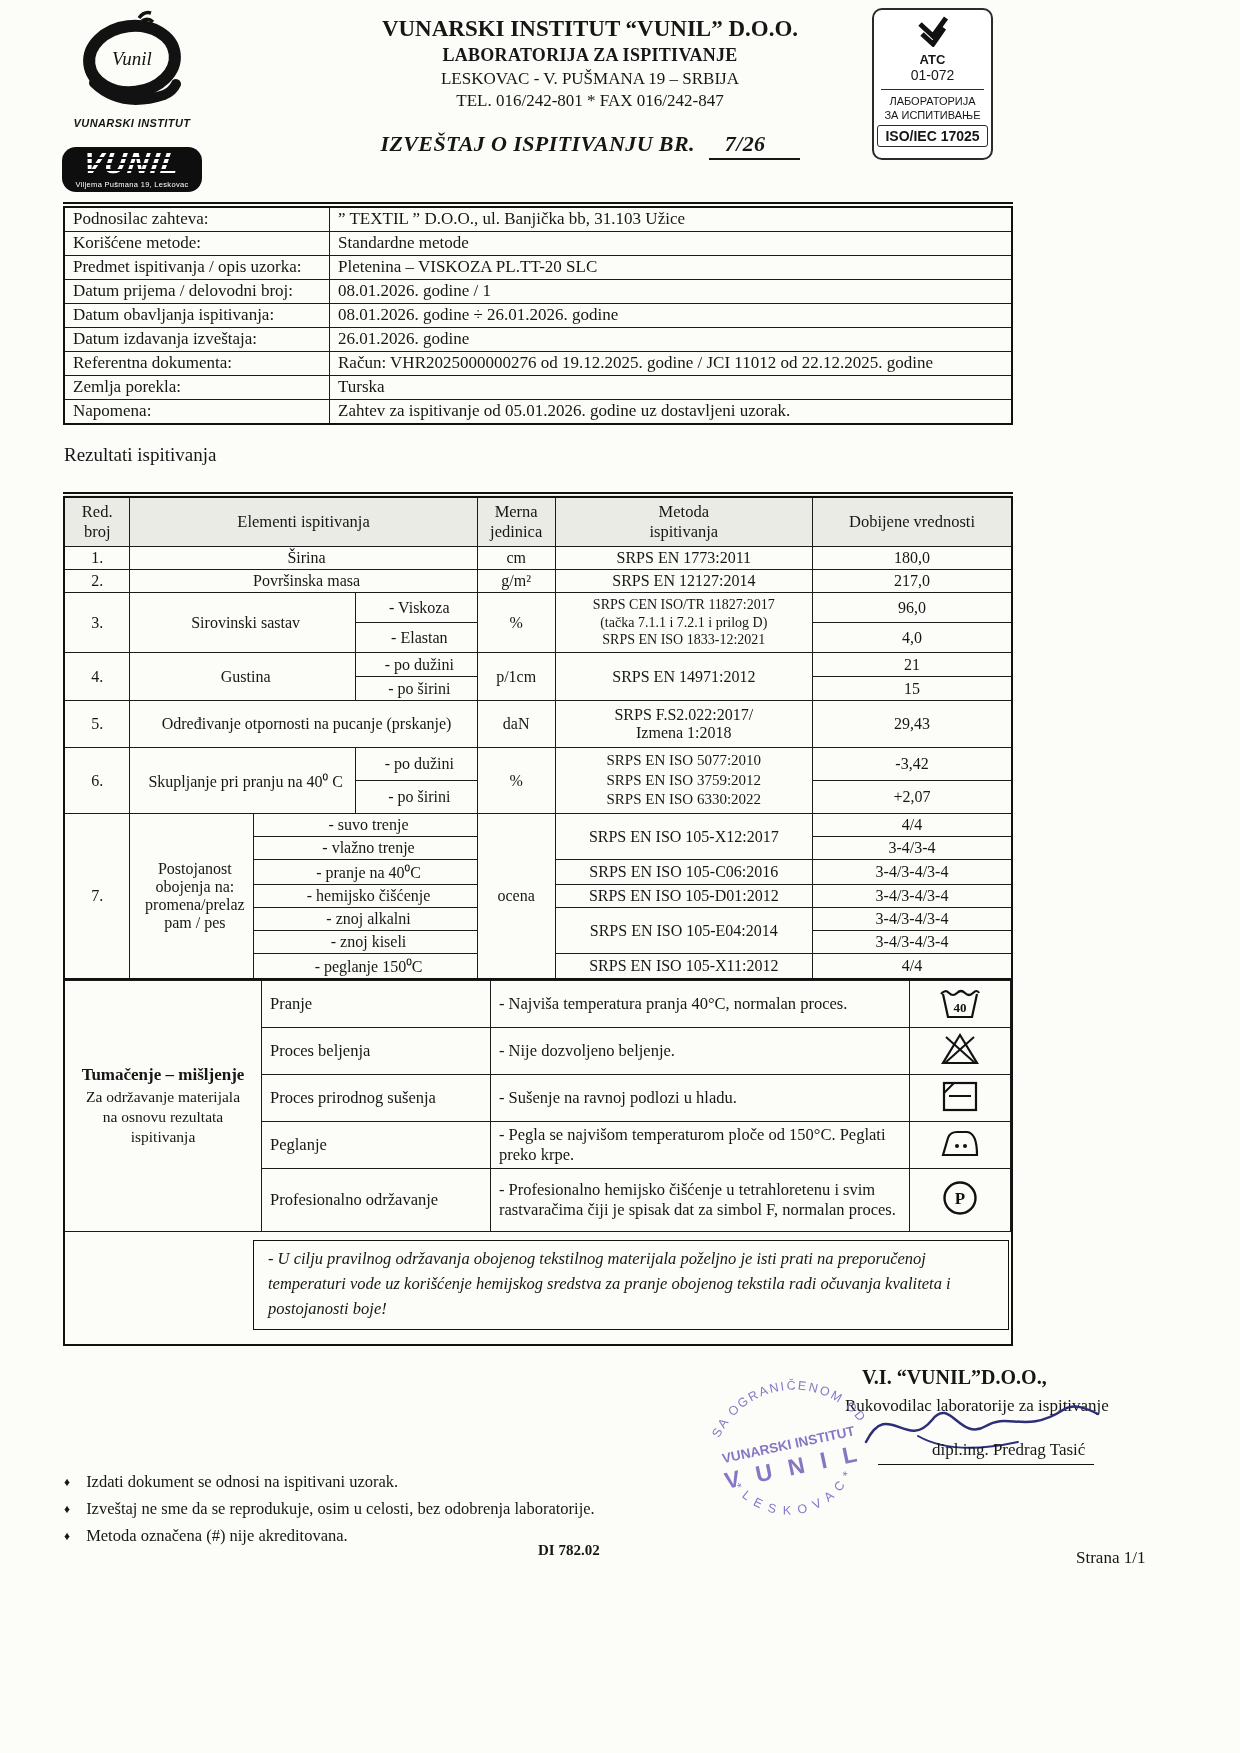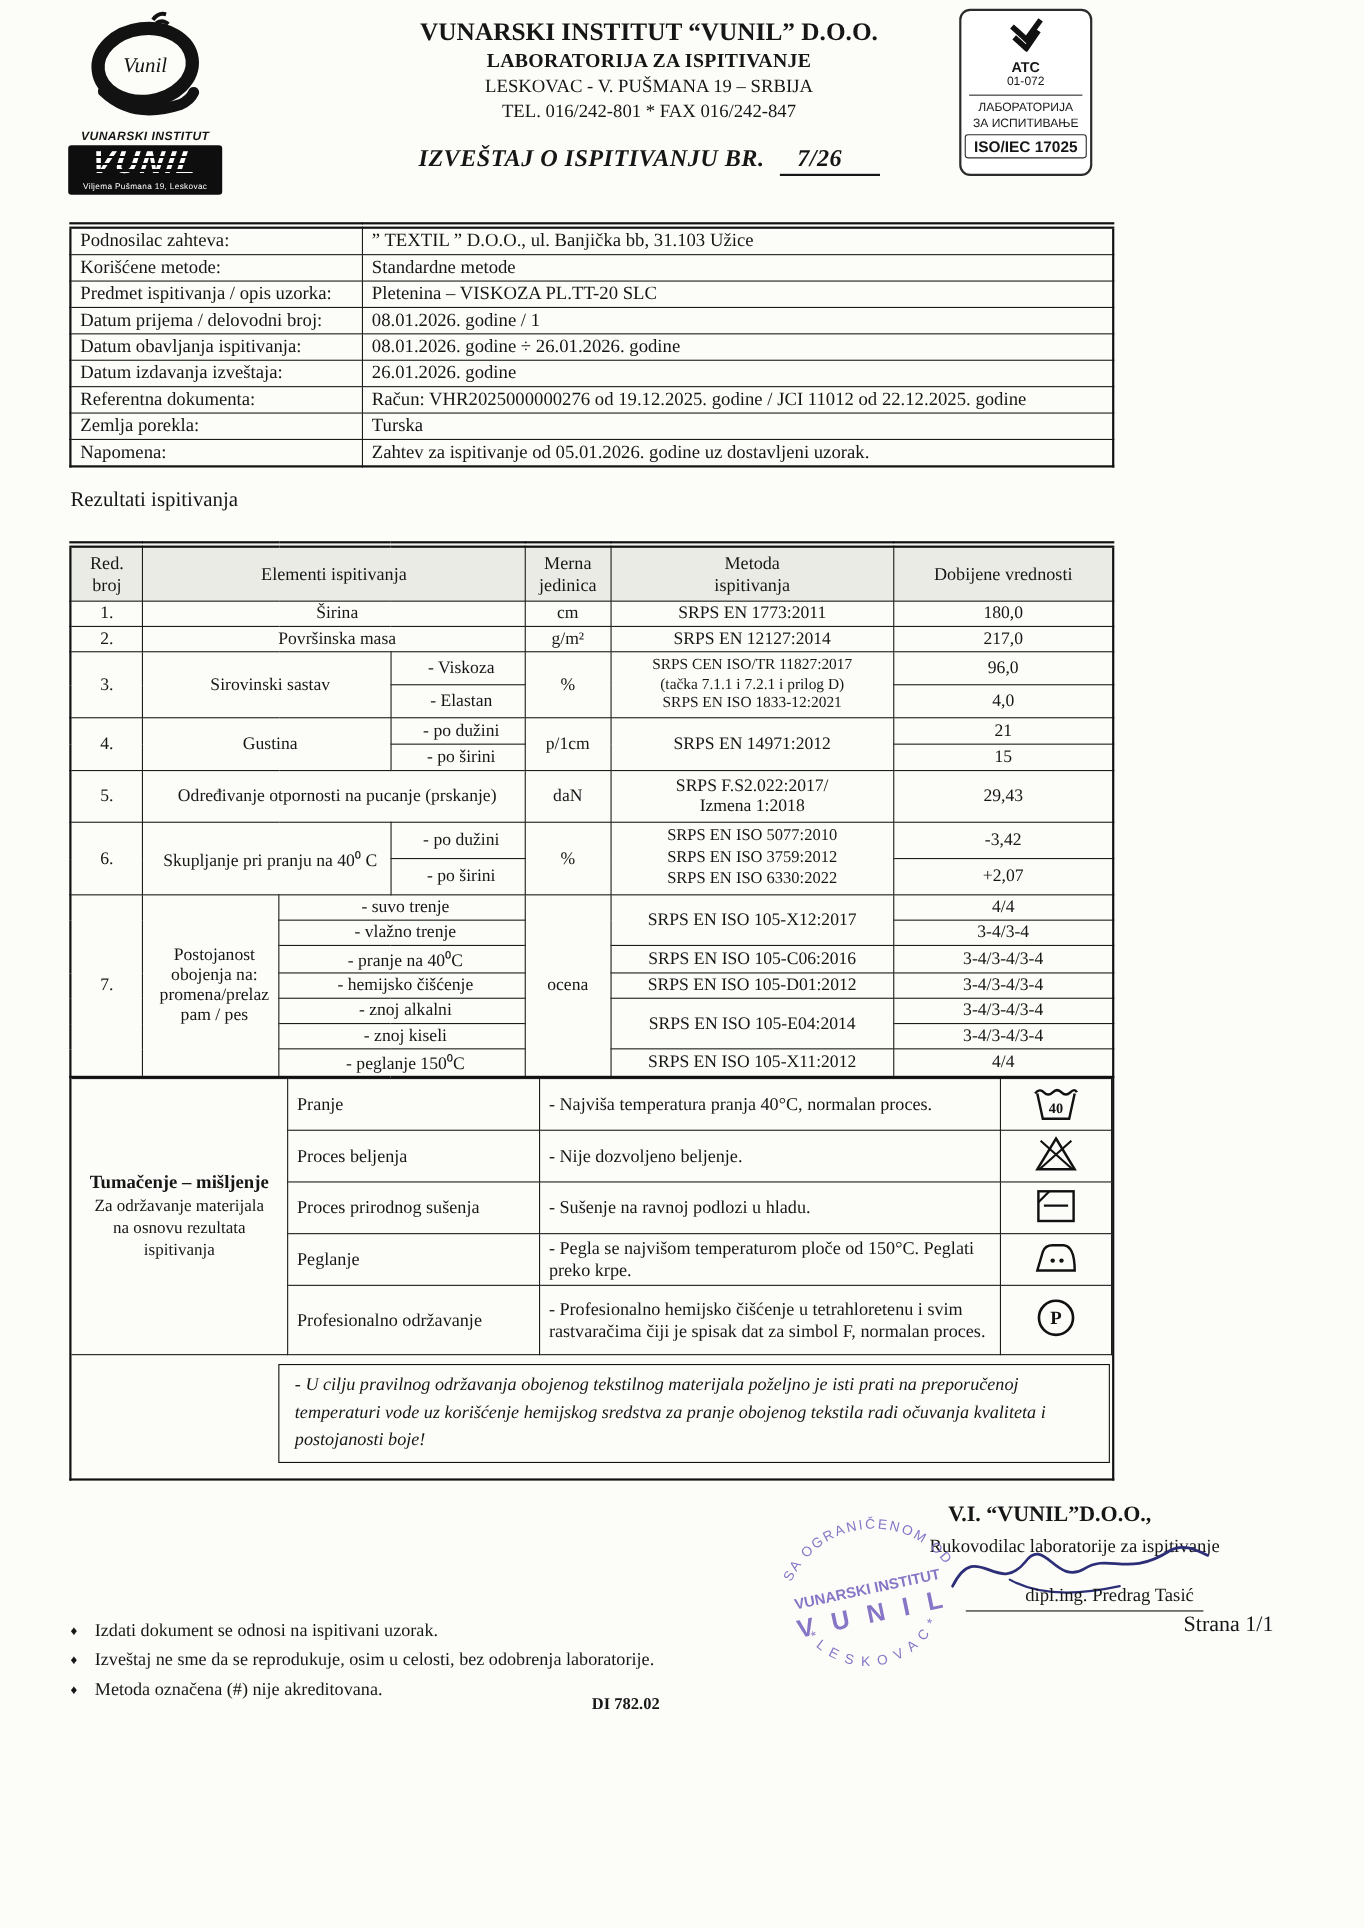--- a/index.html
+++ b/index.html
@@ -2,37 +2,37 @@
 <html><head>
 <meta charset="utf-8">
 <style>
   html,body{margin:0;padding:0}
   body{width:1240px;height:1753px;background:#fcfcf9;font-family:"Liberation Serif",serif;color:#161616;position:relative;overflow:hidden}
   .pre{white-space:pre-line}
 
   
   .logo-block{position:absolute;left:62px;top:10px;width:140px;text-align:center}
   .logo-inst{font-size:11px;font-style:italic;font-weight:bold;font-family:"Liberation Sans",sans-serif;letter-spacing:.4px;margin-top:1px}
-  .brand-box{background:#0e0e0e;border-radius:3px;margin-top:2px;padding:1px 4px 2px}
+  .brand-box{background:#0e0e0e;border-radius:14px;margin-top:18px;padding:1px 4px 2px}
   .brand-wrap{position:relative;display:block;height:32px;overflow:hidden}
   .brand-text{display:block;color:#fff;font-style:italic;font-weight:bold;font-size:29px;line-height:31px;font-family:"Liberation Sans",sans-serif;letter-spacing:2px;transform:skewX(-8deg)}
   .brand-stripes{position:absolute;left:0;right:0;top:5px;height:24px;background:repeating-linear-gradient(180deg,transparent 0 4px,#0e0e0e 4px 6px)}
   .brand-addr{color:#fff;font-size:7.5px;font-family:"Liberation Sans",sans-serif;letter-spacing:.3px;padding-bottom:1px}
 
   .hc{position:absolute;left:265px;top:16px;width:650px;text-align:center}
   .hc-company{font-size:23px;font-weight:bold}
   .hc-lab{font-size:18px;font-weight:bold;margin-top:3px;letter-spacing:.3px}
   .hc-addr{font-size:17px;margin-top:3px}
   .hc-tel{font-size:17px;margin-top:2px}
   .hc-title{font-size:22px;font-weight:bold;font-style:italic;margin-top:20px;letter-spacing:.4px}
   .report-no{display:inline-block;border-bottom:2px solid #161616;padding:0 34px 1px 16px;margin-left:8px}
 
   .badge{position:absolute;left:872px;top:8px;width:121px;height:152px;border:2px solid #2b2b2b;border-radius:10px;text-align:center;padding-top:5px;background:#fff;box-sizing:border-box;font-family:"Liberation Sans",sans-serif}
   .badge-atc{font-weight:bold;font-size:13px;margin-top:1px}
-  .badge-code{font-size:11px}
+  .badge-code{font-size:14px}
   .badge-div{border-top:1.5px solid #2b2b2b;margin:6px 7px 5px}
   .badge-l1{font-size:11px;font-weight:normal;line-height:1.25}
   .badge-iso{display:inline-block;border:1.5px solid #2b2b2b;border-radius:3px;font-size:14px;font-weight:bold;padding:2px 7px;margin-top:2px}
 
   
   .info-table{position:absolute;left:63px;top:202px;width:950px;border-collapse:collapse;border:2.5px solid #111;border-top:6px double #111}
   .info-table td{border:1.4px solid #1c1c1c;font-size:17px;padding:0 8px 2px;height:21px;vertical-align:middle}
   .info-table td.lab{width:248px}
 
   
@@ -63,21 +63,21 @@
   .sig-company{position:absolute;left:862px;top:1366px;font-weight:bold;font-size:20px}
   .sig-role{position:absolute;left:845px;top:1396px;font-size:17px}
   .sig-name{position:absolute;left:932px;top:1440px;font-size:17px}
   .sig-line{position:absolute;left:878px;top:1464px;width:216px;border-top:1.5px solid #111}
   .stamp{position:absolute;left:684px;top:1376px}
   .signature{position:absolute;left:858px;top:1388px}
   .footnotes{position:absolute;left:64px;top:1472px;font-size:16.5px}
   .fn{display:flex;gap:16px;margin-bottom:7px}
   .fn-b{font-size:12px;padding-top:3px}
   .doc-code{position:absolute;left:538px;top:1542px;font-weight:bold;font-size:15px}
-  .page-no{position:absolute;left:1076px;top:1466px;font-size:20px}
+  .page-no{position:absolute;left:1076px;top:1548px;font-size:17px}
 </style>
 </head>
 <body>
 
 <div class="page">
 
   <div class="logo-block">
     <svg width="118" height="102" viewBox="0 0 118 102">
       <g fill="none" stroke="#121212">
         <path d="M66 8 q5 -7 12 -5 M69 11 q6 -4 11 1" stroke-width="3.5"></path>

